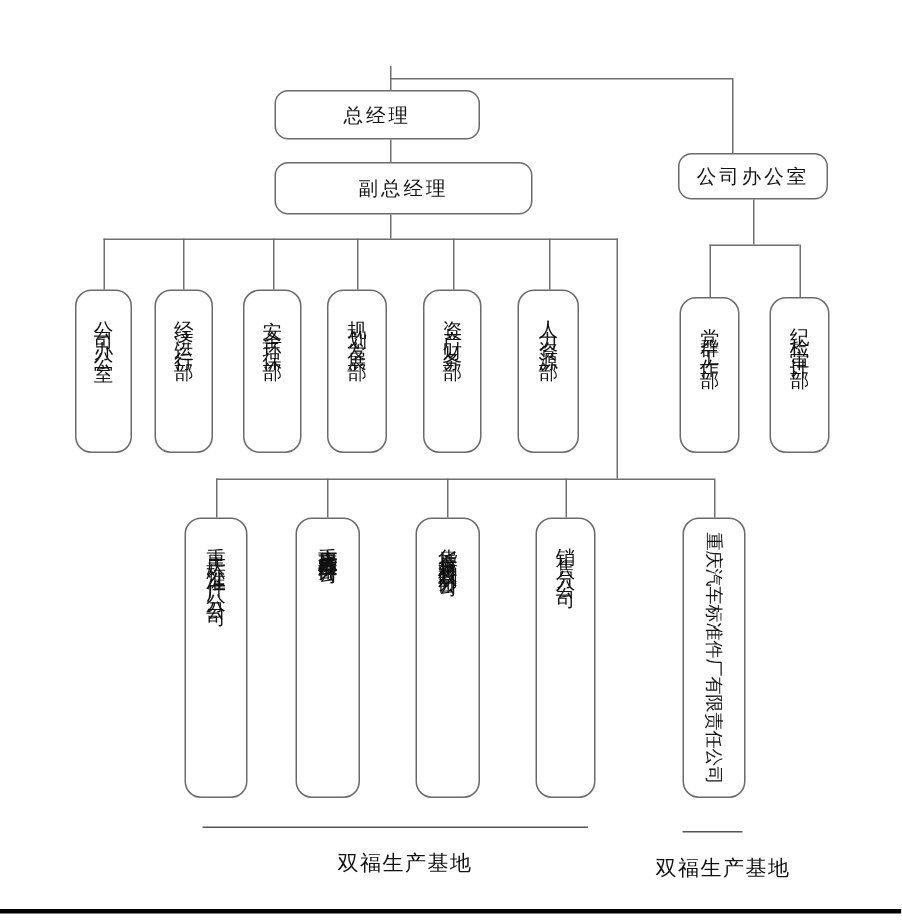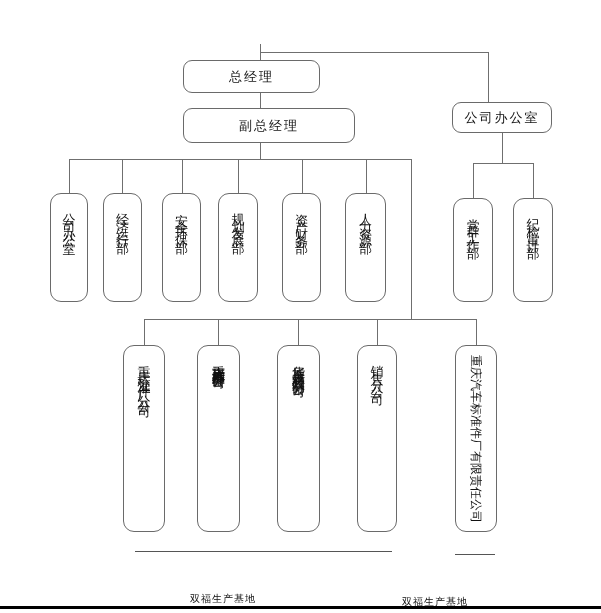--- a/index.html
+++ b/index.html
@@ -27,21 +27,21 @@
   }
   .ls7 span{letter-spacing:7px;}
   .ls5 span{letter-spacing:5px;}
   .ls2 span{letter-spacing:2px;}
   .ls1 span{letter-spacing:1px;}
   .sideways span{text-orientation:sideways;font-size:12px;letter-spacing:0;}
   
   .hl{position:absolute;height:1px;background:#6f6f6f;}
   .vl{position:absolute;width:1px;background:#6f6f6f;}
   .base-label{
-    position:absolute;font-size:10px;letter-spacing:1px;text-align:left;margin-top:25px;
+    position:absolute;font-size:14px;letter-spacing:1px;text-align:center;
   }
   .underline{position:absolute;height:1px;background:#555;}
   .bottom-rule{position:absolute;left:0;width:601px;height:3px;background:#000;}
 </style>
 </head>
 <body>
 
 <div class="canvas">
 
 

